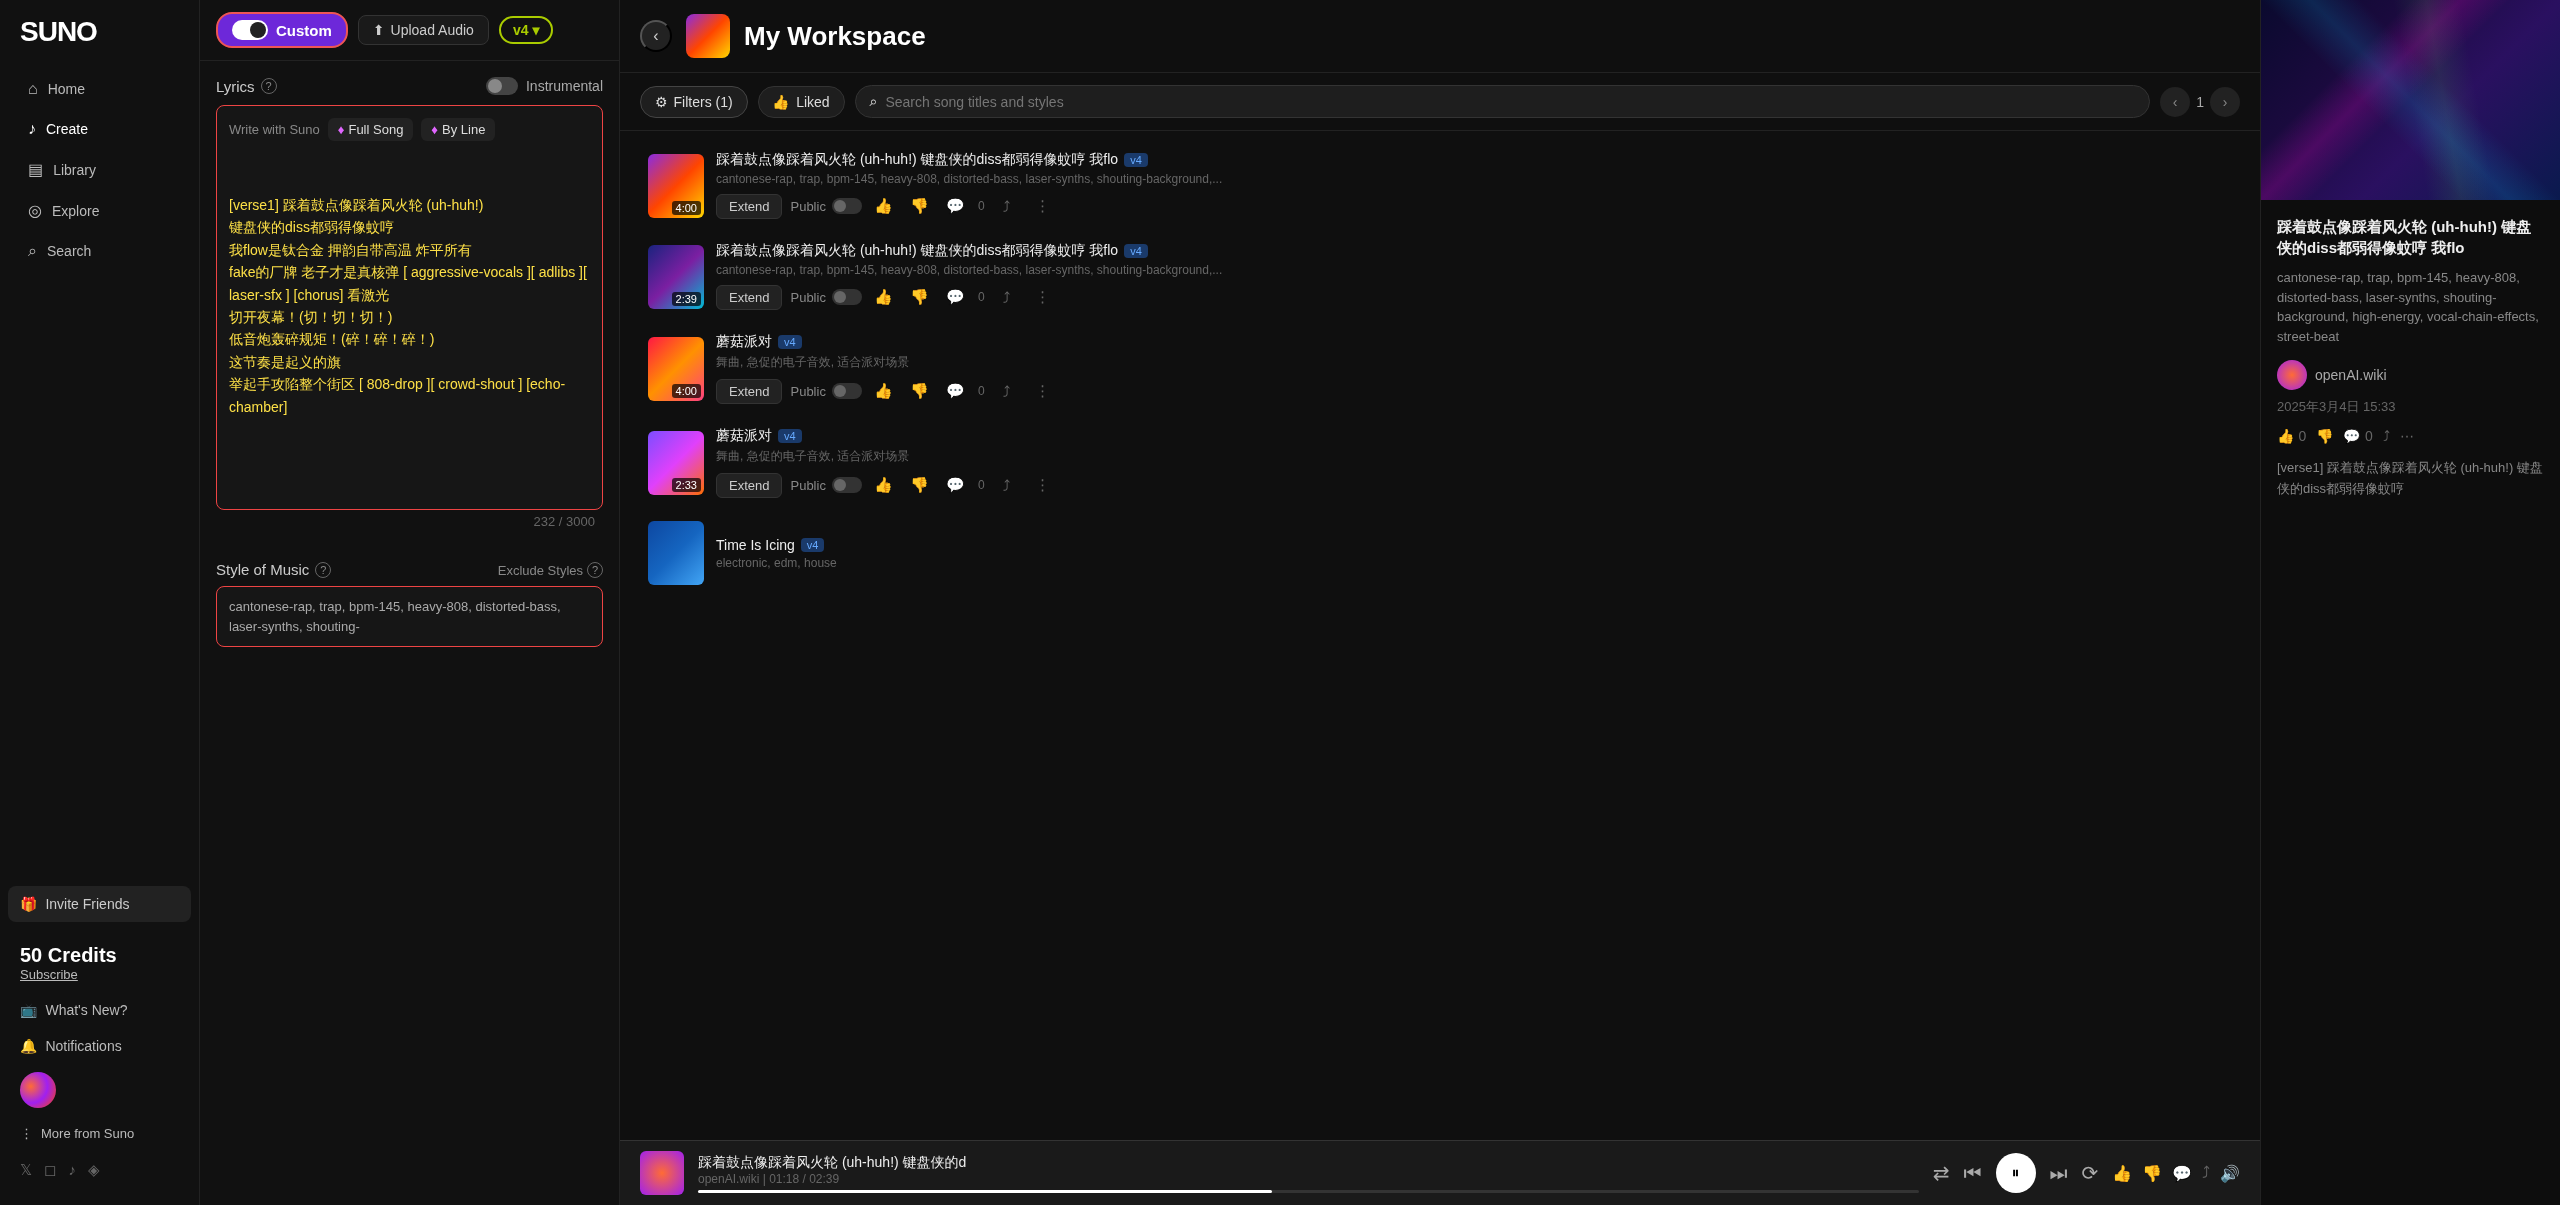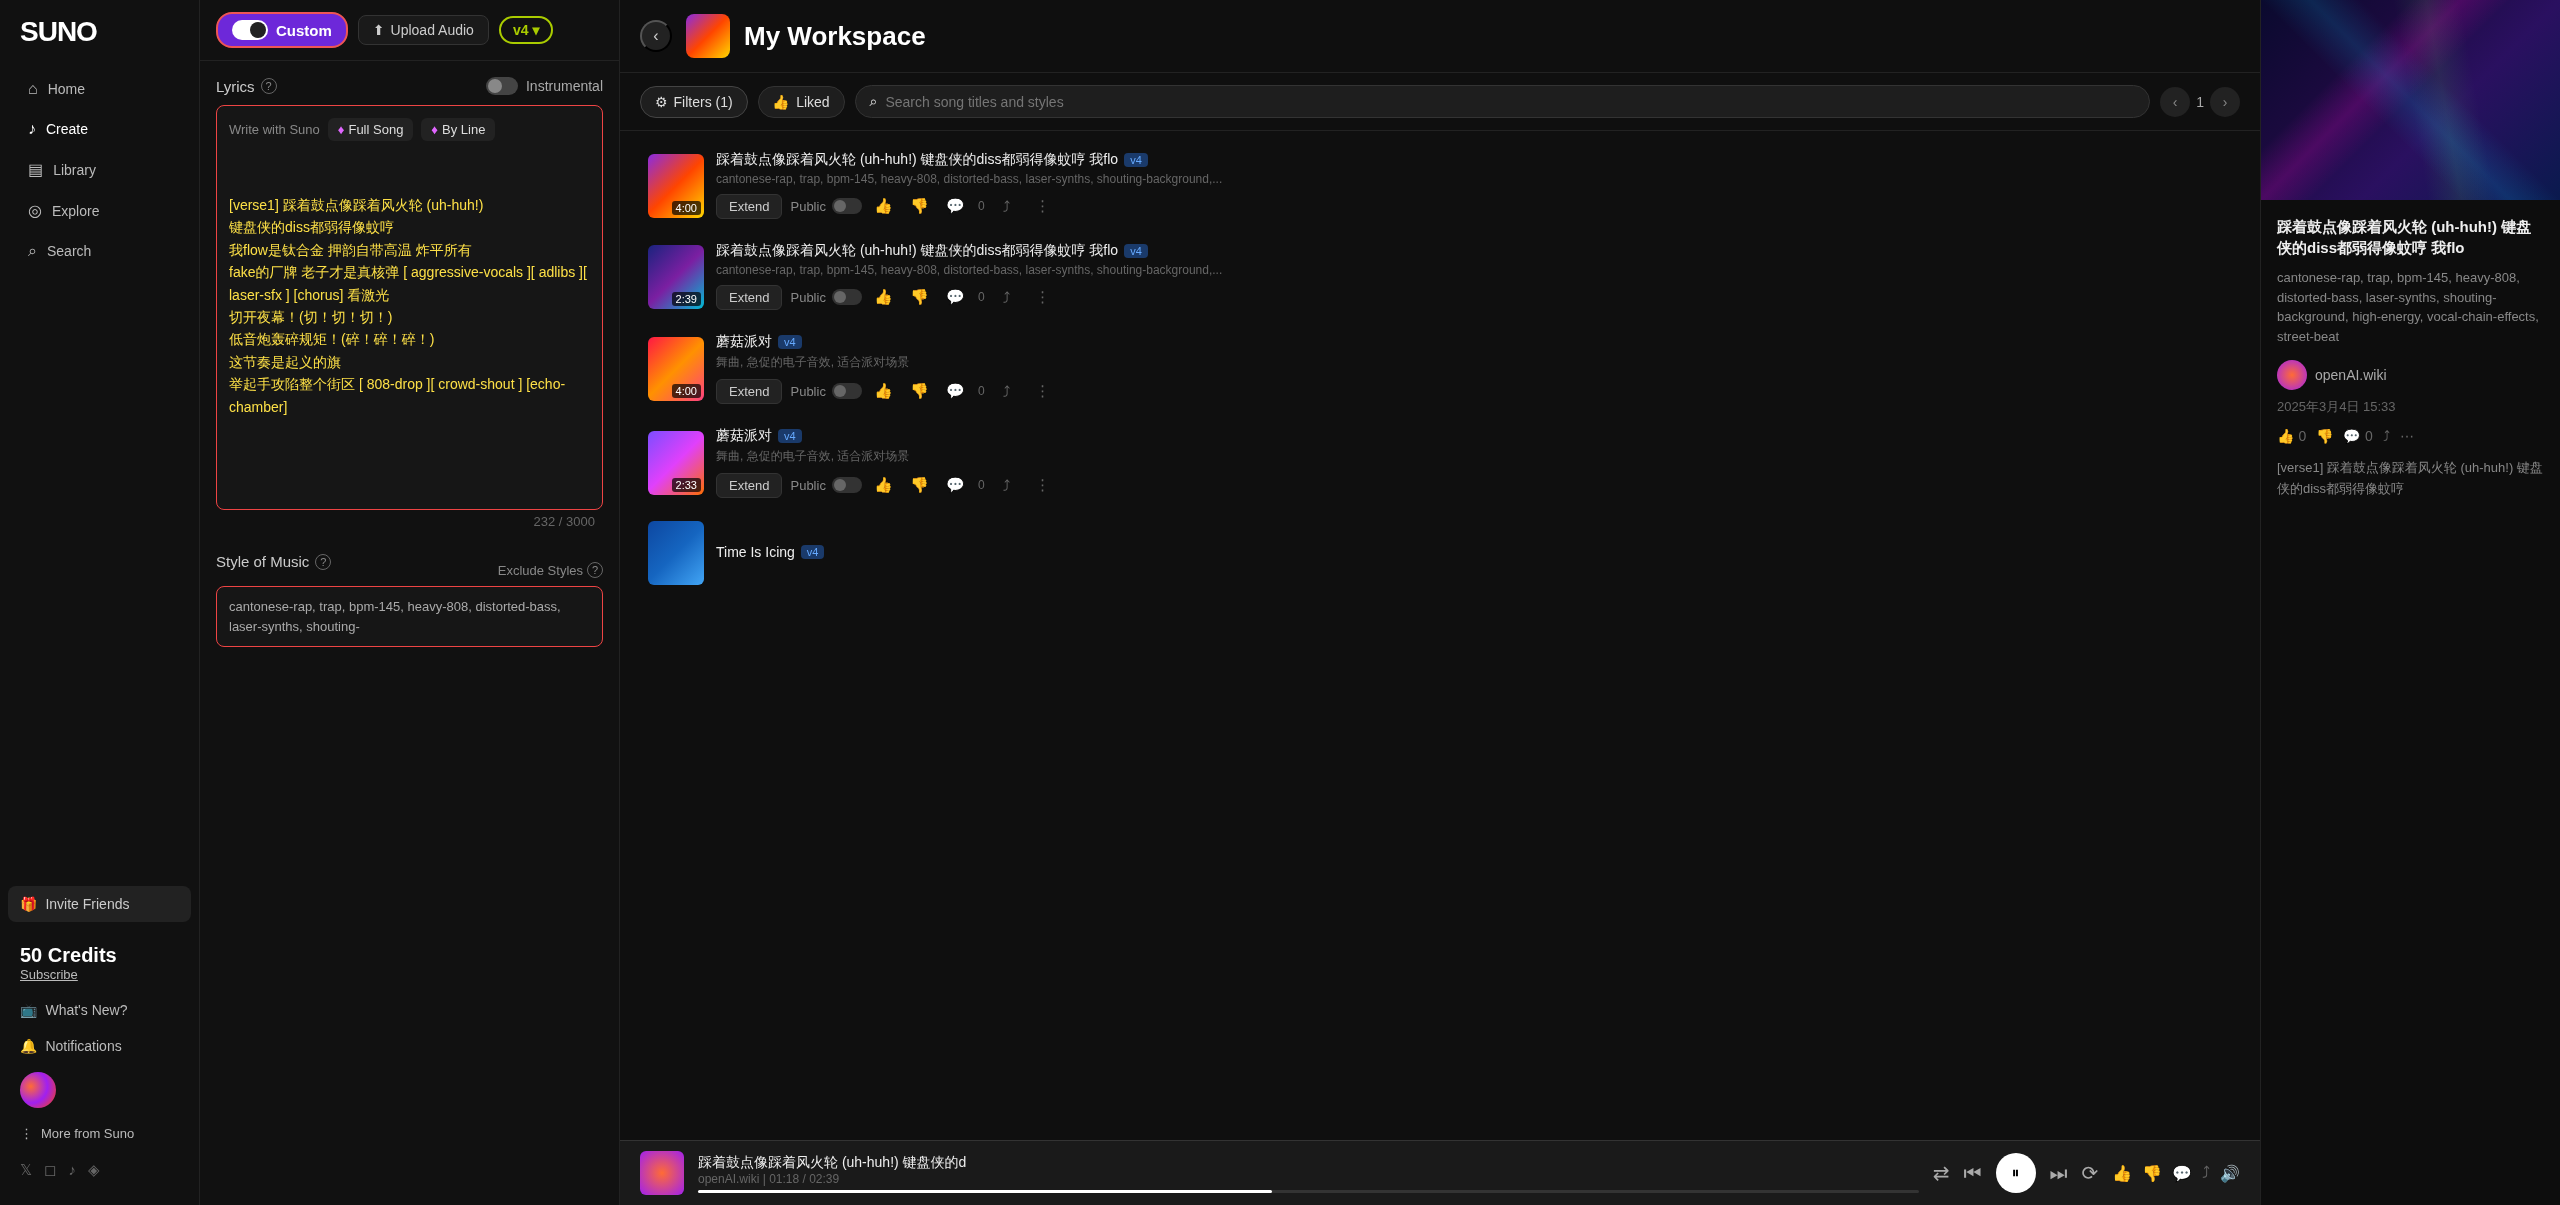--- a/index.html
+++ b/index.html
@@ -300,21 +300,21 @@
       font-size: 13px;
       margin-top: 4px;
       padding-right: 8px;
     }
     .style-section {
       margin-top: 16px;
     }
     .style-header {
       display: flex;
       justify-content: space-between;
-      align-items: center;
+      align-items: flex-end;
       margin-bottom: 8px;
     }
     .style-label {
       display: flex;
       align-items: center;
       gap: 6px;
       font-size: 15px;
       color: #ccc;
     }
     .exclude-btn {
@@ -1001,20 +1001,21 @@
       </div>
 
       <div class="song-item">
         <div class="song-thumb thumb-5">
         </div>
         <div class="song-info">
           <div class="song-title-row">
             <span class="song-title">Time Is Icing</span>
             <span class="v4-badge">v4</span>
           </div>
+          <div class="song-tags">electronic, edm, house</div>
         </div>
       </div>
     </div>
 
     <div class="player-bar">
       <div class="player-thumb"></div>
       <div class="player-info">
         <div class="player-title">踩着鼓点像踩着风火轮 (uh-huh!) 键盘侠的d</div>
         <div class="player-meta">openAI.wiki  |  01:18 / 02:39</div>
         <div class="progress-bar">

